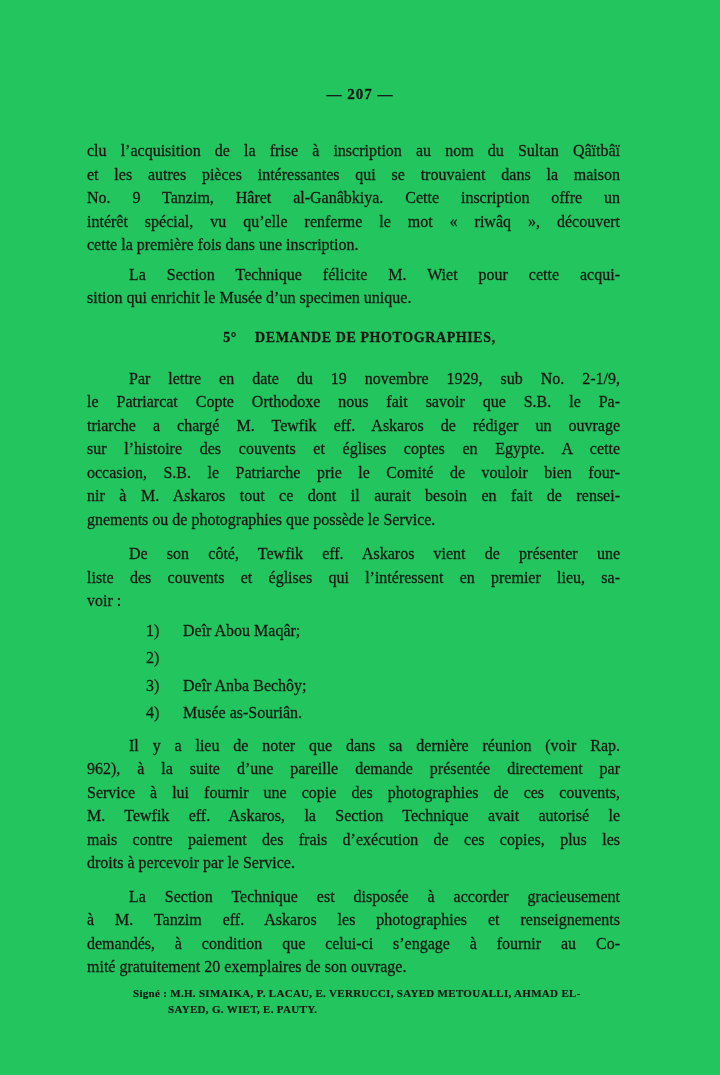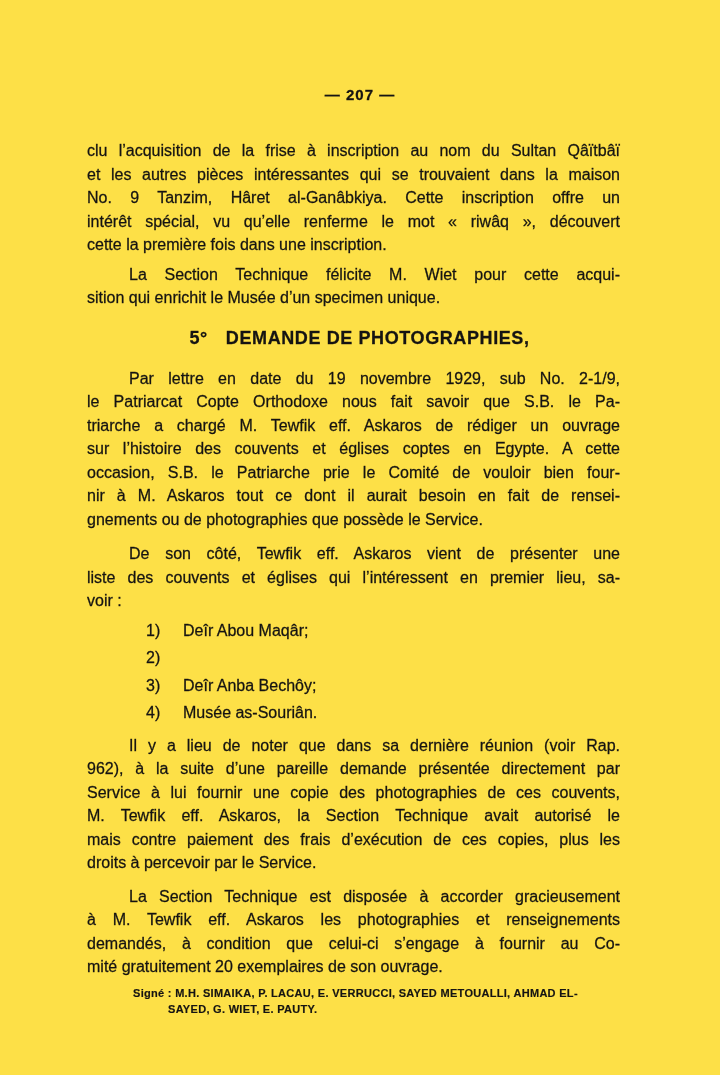--- a/index.html
+++ b/index.html
@@ -4,23 +4,23 @@
 <style>
   html, body {
     margin: 0;
     padding: 0;
     background: #ffffff;
   }
   .page {
     position: relative;
     width: 720px;
     height: 1075px;
-    background: #fde047;
+    background: #22c55e;
     overflow: hidden;
-    font-family: Liberation Sans, sans-serif;
+    font-family: Liberation Serif, serif;
     color: #151413;
     -webkit-text-stroke: 0.3px rgba(20,18,16,0.85);
   }
   .pageno {
     position: absolute;
     top: 86px;
     left: 0;
     width: 720px;
     text-align: center;
     font-size: 15px;
@@ -45,21 +45,21 @@
   .tline.last {
     text-align: justify;
     text-align-last: left;
   }
   .p-gap-sm  { margin-top: 6px; }
   .heading {
     margin-top: 20px;
     margin-bottom: 0;
     text-align: center;
     font-weight: bold;
-    font-size: 18px;
+    font-size: 14px;
     letter-spacing: 0.6px;
     position: relative;
     left: 6px;
     line-height: 16px;
   }
   .heading .ht { margin-left: 18px; }
   .para3 { margin-top: 21px; }
   .para4 { margin-top: 11px; }
   .list  { margin-top: 4px; }
   .li {
@@ -147,21 +147,21 @@
         <div class="tline j" style="padding-left: 42px;">Il y a lieu de noter que dans sa dernière réunion (voir Rap.</div>
         <div class="tline j">962), à la suite d’une pareille demande présentée directement par</div>
         <div class="tline j">Service à lui fournir une copie des photographies de ces couvents,</div>
         <div class="tline j">M. Tewfik eff. Askaros, la Section Technique avait autorisé le</div>
         <div class="tline j">mais contre paiement des frais d’exécution de ces copies, plus les</div>
         <div class="tline last">droits à percevoir par le Service.</div>
       </div>
 
     <div class="para para6">
         <div class="tline j" style="padding-left: 42px;">La Section Technique est disposée à accorder gracieusement</div>
-        <div class="tline j">à M. Tewfik eff. Askaros les photographies et renseignements</div>
+        <div class="tline j">à M. Tanzim eff. Askaros les photographies et renseignements</div>
         <div class="tline j">demandés, à condition que celui-ci s’engage à fournir au Co-</div>
         <div class="tline last">mité gratuitement 20 exemplaires de son ouvrage.</div>
       </div>
 
     <div class="signature">
       <div class="sig-line1">
         <span>Signé :</span>
         <span>M.H. SIMAIKA, P. LACAU, E. VERRUCCI, SAYED METOUALLI, AHMAD EL-</span>
       </div>
       <div class="sig-line2">SAYED, G. WIET, E. PAUTY.</div>

